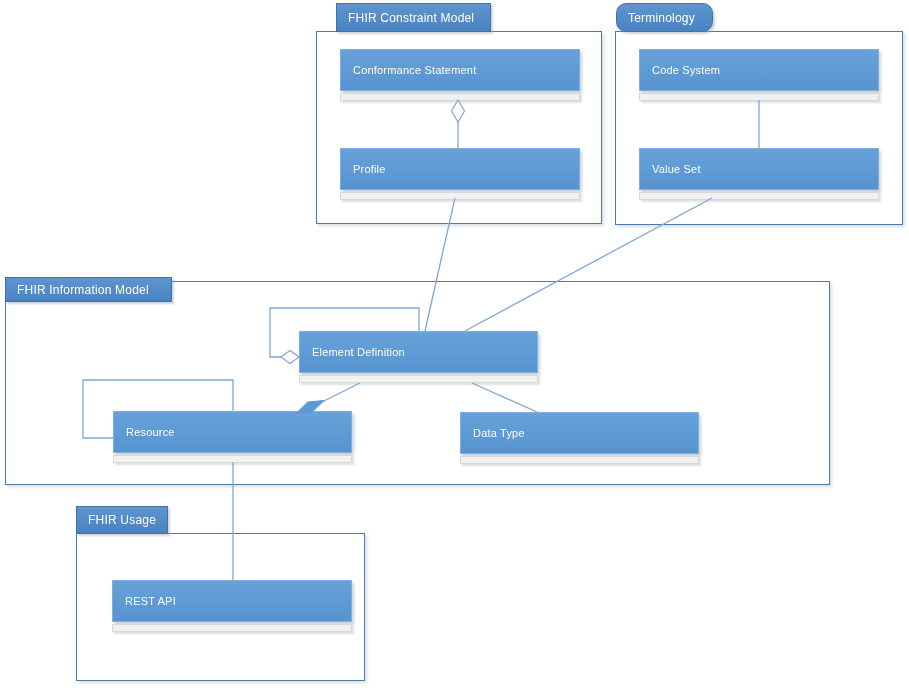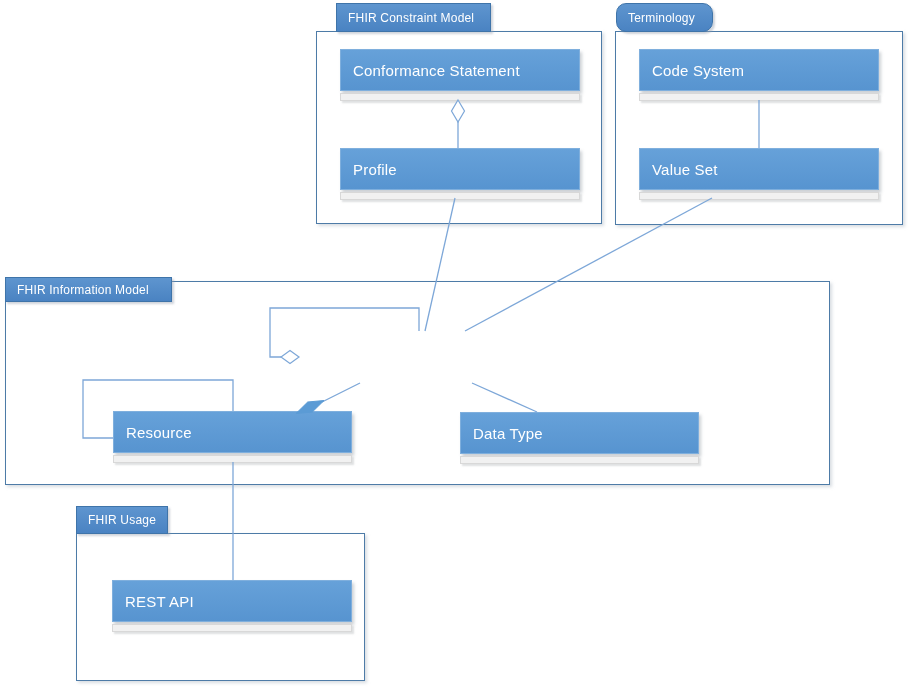--- a/index.html
+++ b/index.html
@@ -20,21 +20,21 @@
     position:absolute;z-index:1;box-sizing:border-box;
     background:#ffffff;border:1px solid #4d7ba7;
     box-shadow:2px 2px 3px rgba(180,190,200,.5);
   }
   
   .uml-class{position:absolute;z-index:3;}
   .uml-head{
     box-sizing:border-box;height:42px;
     background:linear-gradient(180deg,#66a1d9,#5794d0);
     border:1px solid #7fafdd;
-    color:#ffffff;font-size:15px;letter-spacing:.2px;
+    color:#ffffff;font-size:11px;letter-spacing:.2px;
     display:flex;align-items:center;padding-left:12px;
     box-shadow:2px 3px 3px rgba(130,140,150,.4);
   }
   .uml-strip{
     box-sizing:border-box;height:8px;margin-top:2px;
     background:#f1f1f1;border:1px solid #d8d8d8;
     box-shadow:2px 2px 2px rgba(160,165,170,.35);
   }
   
   .wires{position:absolute;left:0;top:0;z-index:5;pointer-events:none;}
@@ -88,20 +88,26 @@
     <div class="uml-strip"></div>
   </div>
 
   <div class="uml-class" style="left:639px;top:148px;width:240px;">
     <div class="uml-head">
         <span>Value Set</span>
       </div>
     <div class="uml-strip"></div>
   </div>
 
+  <div class="uml-class" style="left:299px;top:331px;width:239px;">
+    <div class="uml-head">
+        <span>Element Definition</span>
+      </div>
+    <div class="uml-strip"></div>
+  </div>
 
   <div class="uml-class" style="left:113px;top:411px;width:239px;">
     <div class="uml-head">
         <span>Resource</span>
       </div>
     <div class="uml-strip"></div>
   </div>
 
   <div class="uml-class" style="left:460px;top:412px;width:239px;">
     <div class="uml-head">

